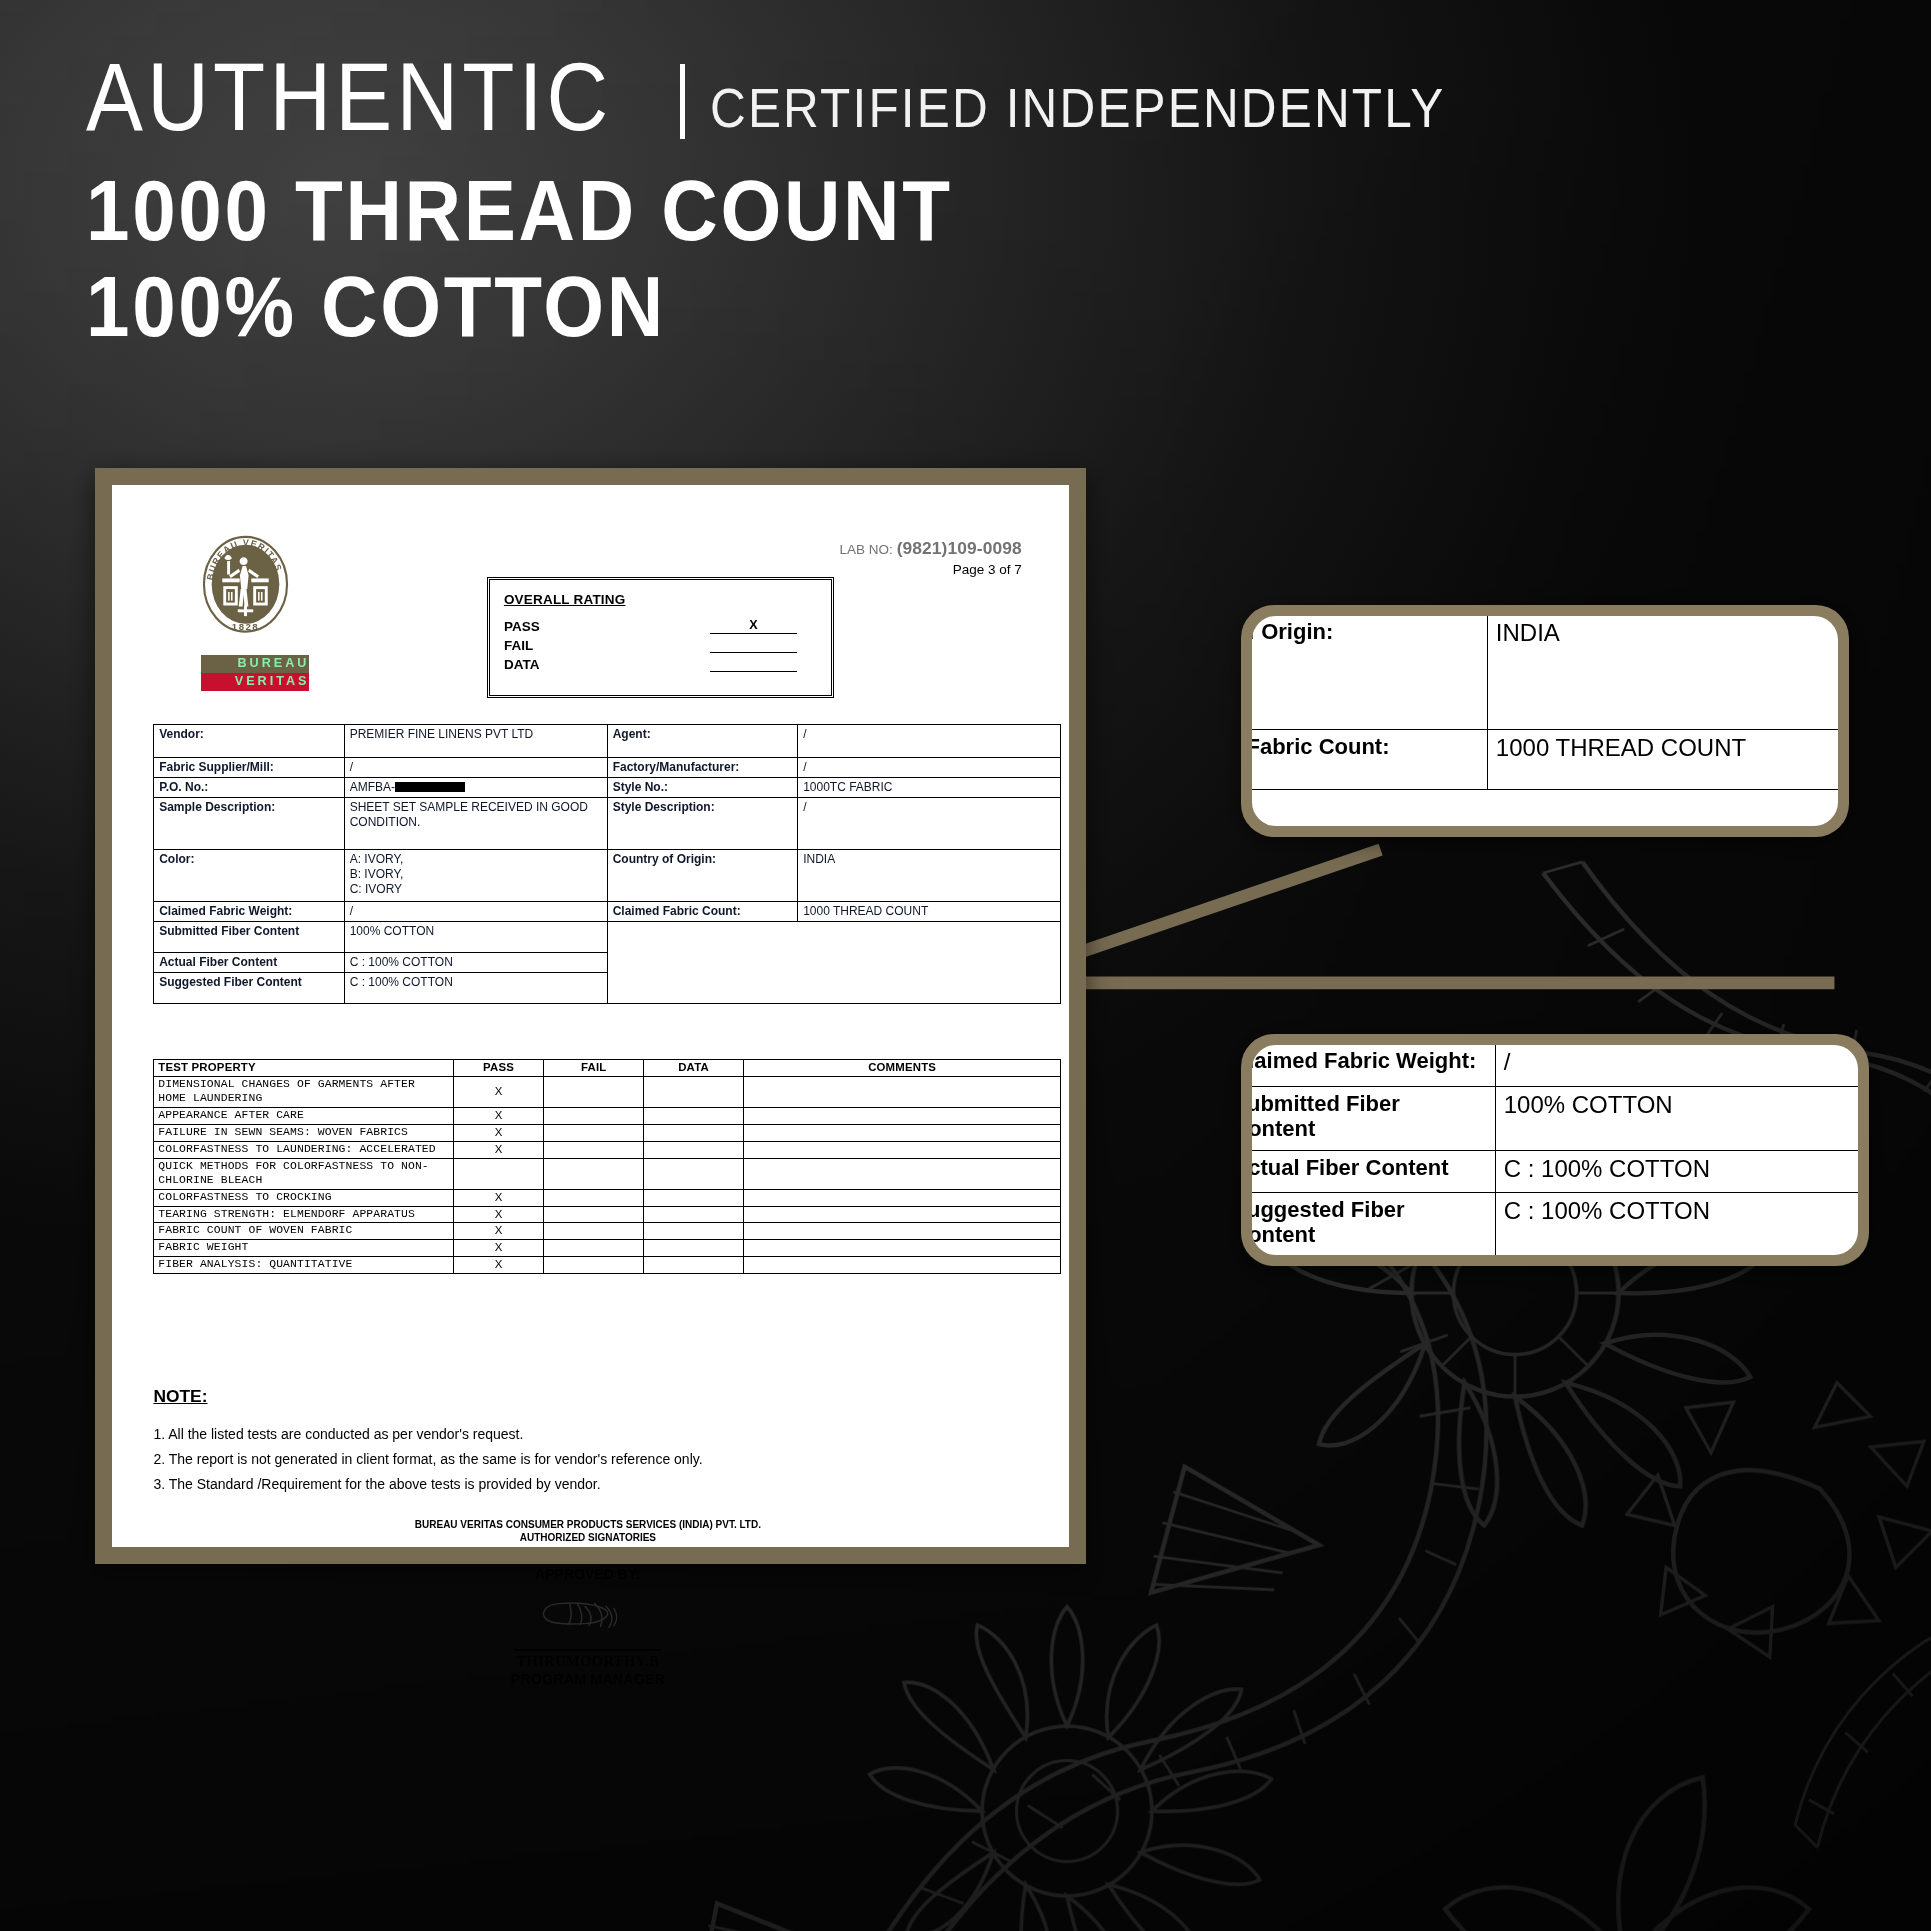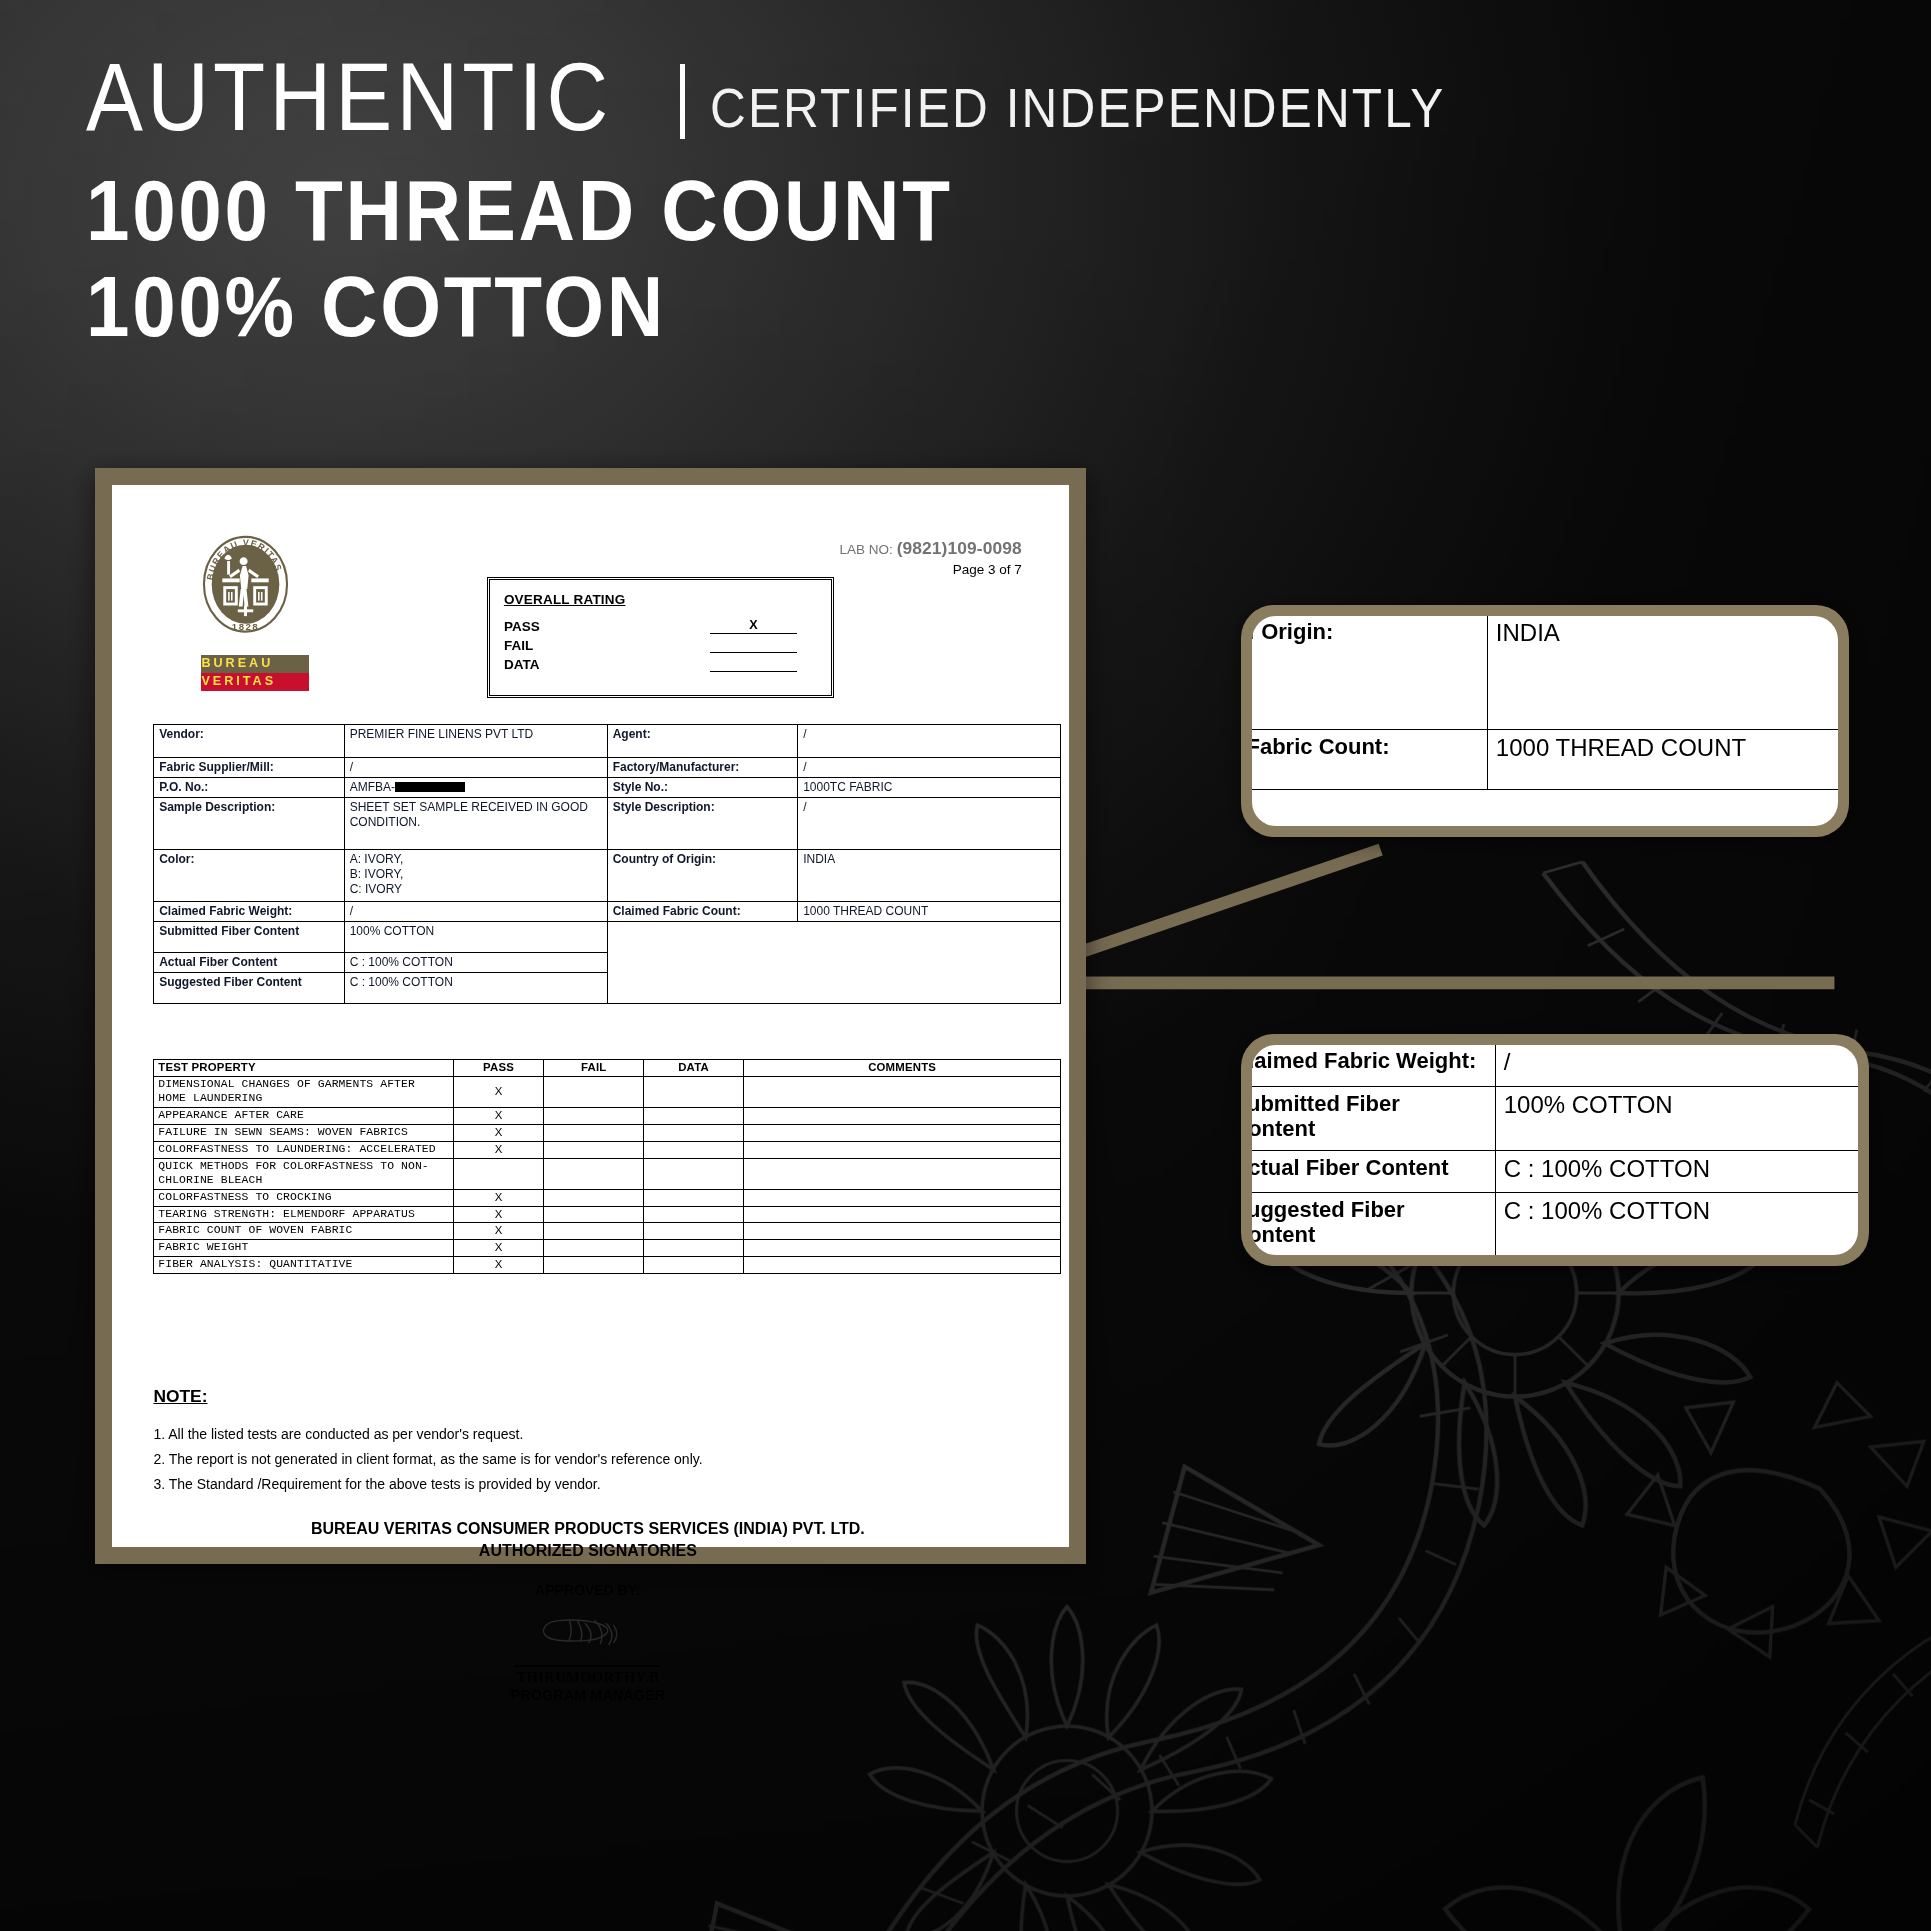--- a/index.html
+++ b/index.html
@@ -80,21 +80,21 @@
     padding: 39px 41px 0 41px;
   }
 
   
   #doc-head { display: flex; justify-content: space-between; align-items: flex-start; }
   #bv-logo-wrap { margin-left: 48px; margin-top: 9.7px; }
   #bv-wordmark { width: 108px; margin-top: 2.9px; }
   .bv-word-row {
     font-family: "Liberation Sans", sans-serif;
     font-size: 12.6px; font-weight: 700; letter-spacing: 3px;
-    color: #fde047; text-align: left; line-height: 1.42;
+    color: #86efac; text-align: right; line-height: 1.42;
   }
   #bv-bureau { background: #6b6145; }
   #bv-veritas { background: #c8102e; }
 
   #labno-block { text-align: right; margin-top: 13.5px; margin-right: 5.8px; }
   #labno-line { font-size: 13.5px; color: #737373; white-space: nowrap; }
   #labno-line b { font-size: 17.4px; font-weight: 700; letter-spacing: 0.1px; }
   #page-of { font-size: 13.5px; color: #000; margin-top: 2.9px; }
 
   
@@ -176,21 +176,21 @@
     font-size: 17.4px; font-weight: 700; text-decoration: underline; color: #000;
   }
   .note-line {
     font-family: "Liberation Sans Narrow", "Liberation Sans", sans-serif;
     font-size: 14px; color: #000; margin-top: 6.8px; line-height: 1.3;
   }
   #note-lines { margin-top: 17.4px; }
   #org-block { text-align: center; margin-top: 25px; }
   .org-line {
     font-family: "Liberation Sans Narrow", "Liberation Sans", sans-serif;
-    font-size: 16px; font-weight: 700; color: #000; line-height: 1.35;
+    font-size: 10px; font-weight: 700; color: #000; line-height: 1.35;
   }
   #approved-by {
     text-align: center; margin-top: 21px;
     font-family: "Liberation Sans Narrow", "Liberation Sans", sans-serif;
     font-size: 14px; font-weight: 700; color: #000;
   }
   #sign-wrap { text-align: center; margin-top: 13.5px; }
   #sig-rule {
     width: 147px; height: 1.5px; background: #000;
     margin: 7.7px auto 0 auto;

